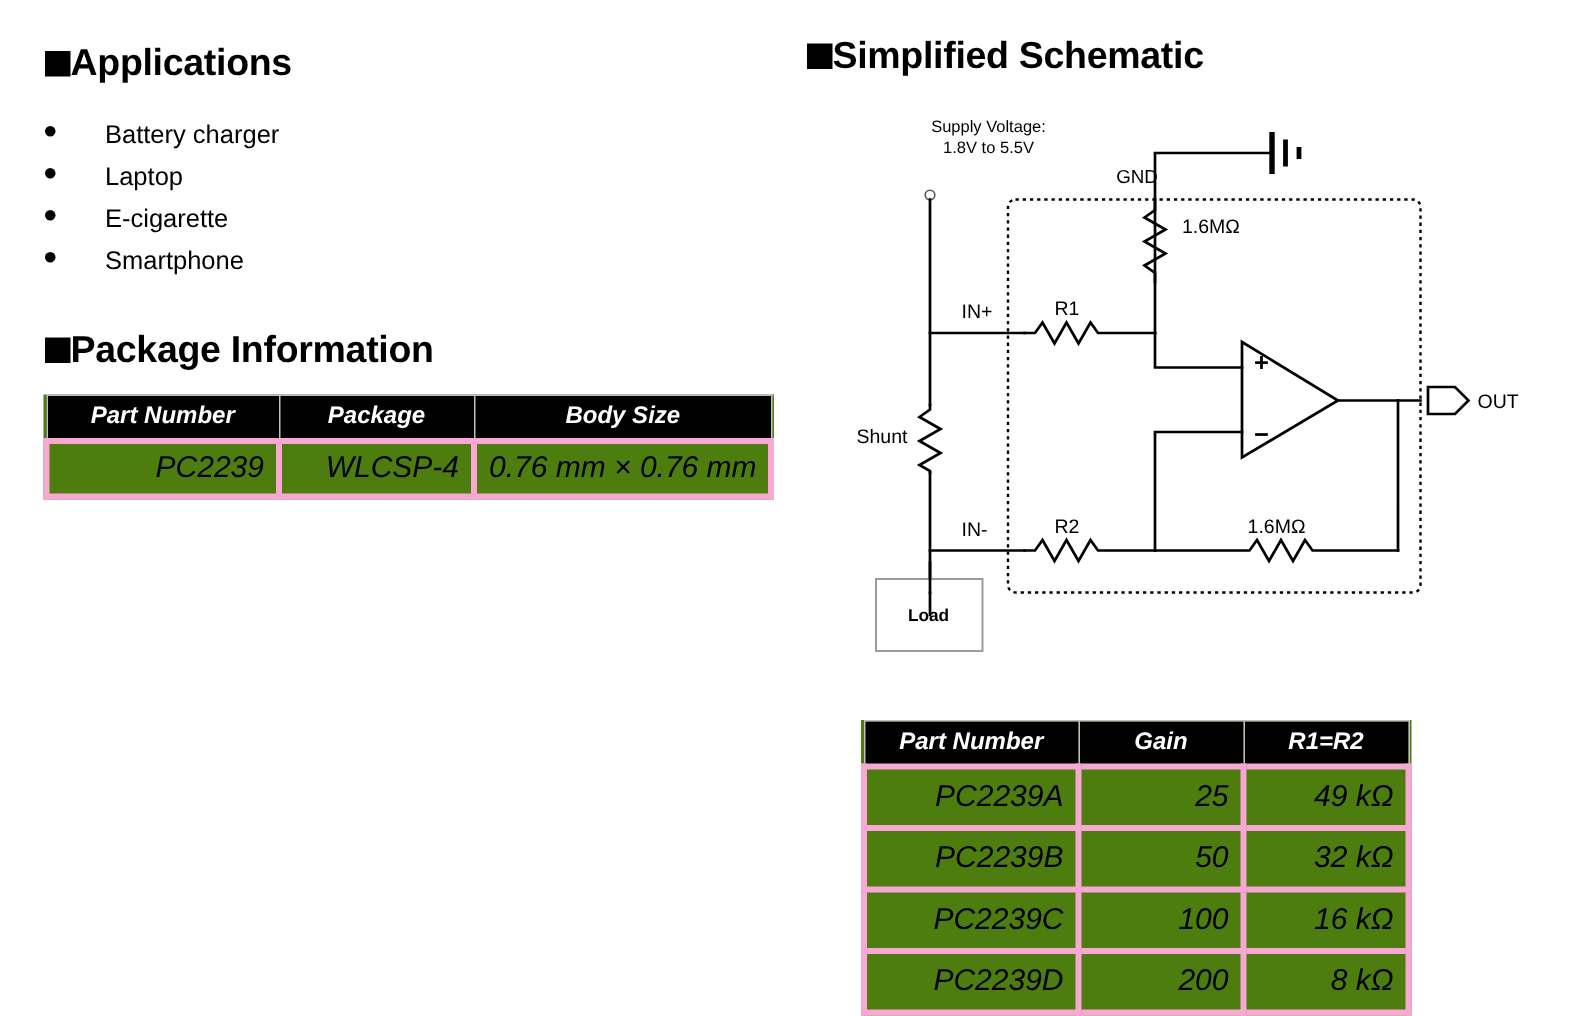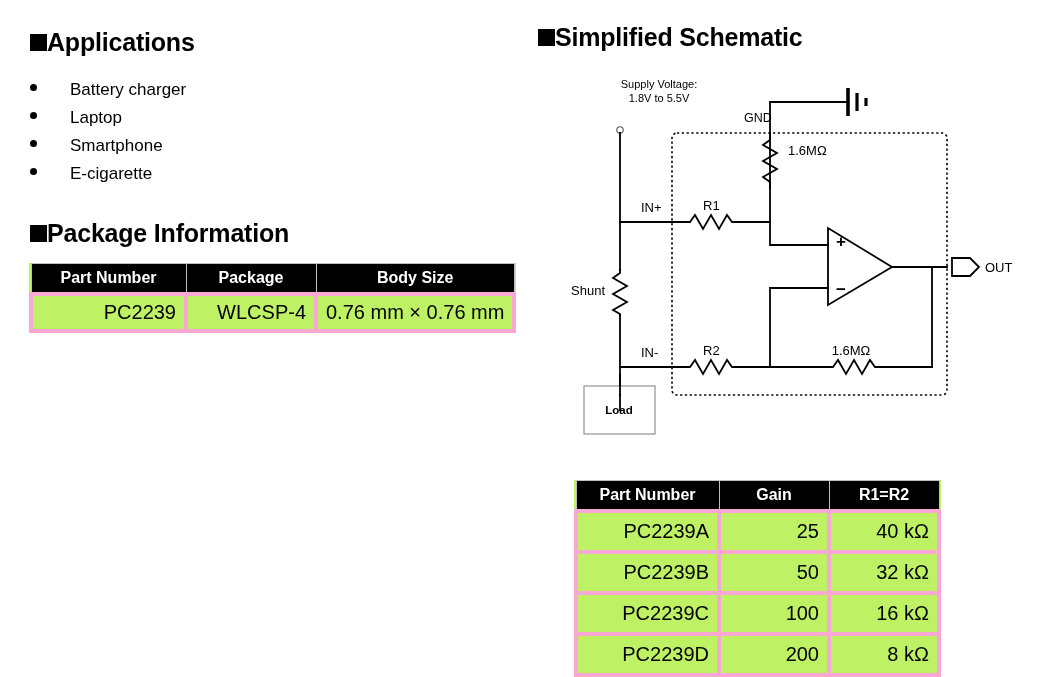--- a/index.html
+++ b/index.html
@@ -62,21 +62,22 @@
     flex: 0 0 auto;
     margin-right: 33px;
     position: relative;
     top: -4px;
   }
 
   
   table.dt {
     position: absolute;
     border-collapse: collapse;
-    background: #bef264;
+    background: #4d7c0f;
+    font-style: italic;
   }
   table.dt th {
     background: #000000;
     color: #ffffff;
     font-size: 16px;
     font-weight: bold;
     text-align: center;
     padding: 5px 8px;
     border: 1px solid #bfbfbf;
     white-space: nowrap;
@@ -132,25 +133,25 @@
   <li>
     <span class="dot"></span>
     <span>Battery charger</span>
   </li>
   <li>
     <span class="dot"></span>
     <span>Laptop</span>
   </li>
   <li>
     <span class="dot"></span>
+    <span>E-cigarette</span>
+  </li>
+  <li>
+    <span class="dot"></span>
     <span>Smartphone</span>
-  </li>
-  <li>
-    <span class="dot"></span>
-    <span>E-cigarette</span>
   </li>
 </ul>
 
 <div class="section-head" id="package-head" style="left:30px; top:221px;">
   <span class="sq-bullet"></span>
   <span class="section-title">Package Information</span>
 </div>
 
 <table class="dt" id="package-table">
   <thead>
@@ -244,21 +245,21 @@
     <tr>
       <th>Part Number</th>
       <th>Gain</th>
       <th>R1=R2</th>
     </tr>
   </thead>
   <tbody>
     <tr>
       <td>PC2239A</td>
       <td>25</td>
-      <td>40 kΩ</td>
+      <td>49 kΩ</td>
     </tr>
     <tr>
       <td>PC2239B</td>
       <td>50</td>
       <td>32 kΩ</td>
     </tr>
     <tr>
       <td>PC2239C</td>
       <td>100</td>
       <td>16 kΩ</td>

